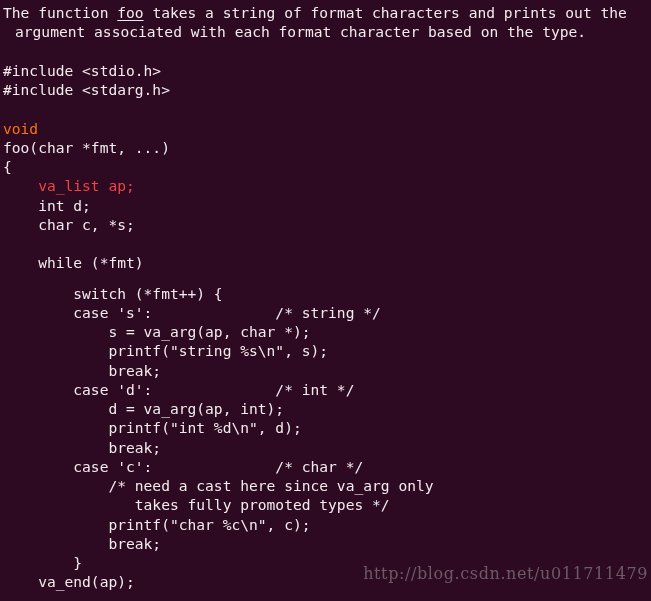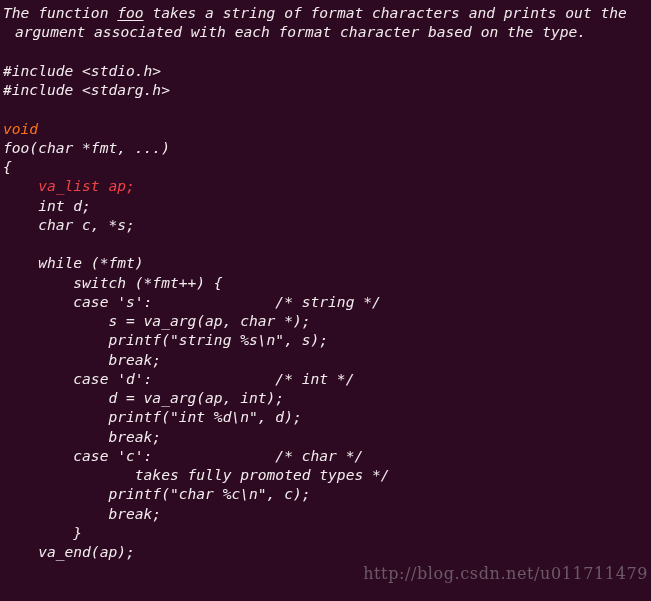--- a/index.html
+++ b/index.html
@@ -25,21 +25,20 @@
     padding: 3px 0 0 3px;
   }
   .line {
     font-family: "DejaVu Sans Mono", "Liberation Mono", monospace;
     font-size: 14.6px;
     line-height: 19.25px;
     height: 19.25px;
     color: #f2eced;
     white-space: pre;
     letter-spacing: 0px;
-    font-style: italic;
     -webkit-font-smoothing: none;
   }
   .line.blank {
     color: transparent;
   }
   .line .u {
     text-decoration: underline;
     text-underline-offset: 2px;
   }
   #watermark {
@@ -70,30 +69,31 @@
       <div class="line" style="color: rgb(242, 236, 237);">#include &lt;stdarg.h&gt;</div>
       <div class="line blank" style="color: transparent;">&nbsp;</div>
       <div class="line" style="color: #f97316;">void</div>
       <div class="line" style="color: rgb(242, 236, 237);">foo(char *fmt, ...)</div>
       <div class="line" style="color: rgb(242, 236, 237);">{</div>
       <div class="line" style="color: #ef4444;">    va_list ap;</div>
       <div class="line" style="color: rgb(242, 236, 237);">    int d;</div>
       <div class="line" style="color: rgb(242, 236, 237);">    char c, *s;</div>
       <div class="line blank" style="color: transparent;">&nbsp;</div>
       <div class="line" style="color: rgb(242, 236, 237);">    while (*fmt)</div>
-      <div class="line" style="color: rgb(242, 236, 237);">        switch (*fmt++) {</div>
+      <div class="line" style="color: rgb(242, 236, 237); margin-top: 11px;">        switch (*fmt++) {</div>
       <div class="line" style="color: rgb(242, 236, 237);">        case 's':              /* string */</div>
       <div class="line" style="color: rgb(242, 236, 237);">            s = va_arg(ap, char *);</div>
       <div class="line" style="color: rgb(242, 236, 237);">            printf("string %s\n", s);</div>
       <div class="line" style="color: rgb(242, 236, 237);">            break;</div>
       <div class="line" style="color: rgb(242, 236, 237);">        case 'd':              /* int */</div>
       <div class="line" style="color: rgb(242, 236, 237);">            d = va_arg(ap, int);</div>
       <div class="line" style="color: rgb(242, 236, 237);">            printf("int %d\n", d);</div>
       <div class="line" style="color: rgb(242, 236, 237);">            break;</div>
       <div class="line" style="color: rgb(242, 236, 237);">        case 'c':              /* char */</div>
+      <div class="line" style="color: rgb(242, 236, 237);">            /* need a cast here since va_arg only</div>
       <div class="line" style="color: rgb(242, 236, 237);">               takes fully promoted types */</div>
       <div class="line" style="color: rgb(242, 236, 237);">            printf("char %c\n", c);</div>
       <div class="line" style="color: rgb(242, 236, 237);">            break;</div>
       <div class="line" style="color: rgb(242, 236, 237);">        }</div>
       <div class="line" style="color: rgb(242, 236, 237);">    va_end(ap);</div>
     </div>
 
 </div>
 
 <div id="watermark" style="color: rgb(109, 90, 102);">http://blog.csdn.net/u011711479</div>

